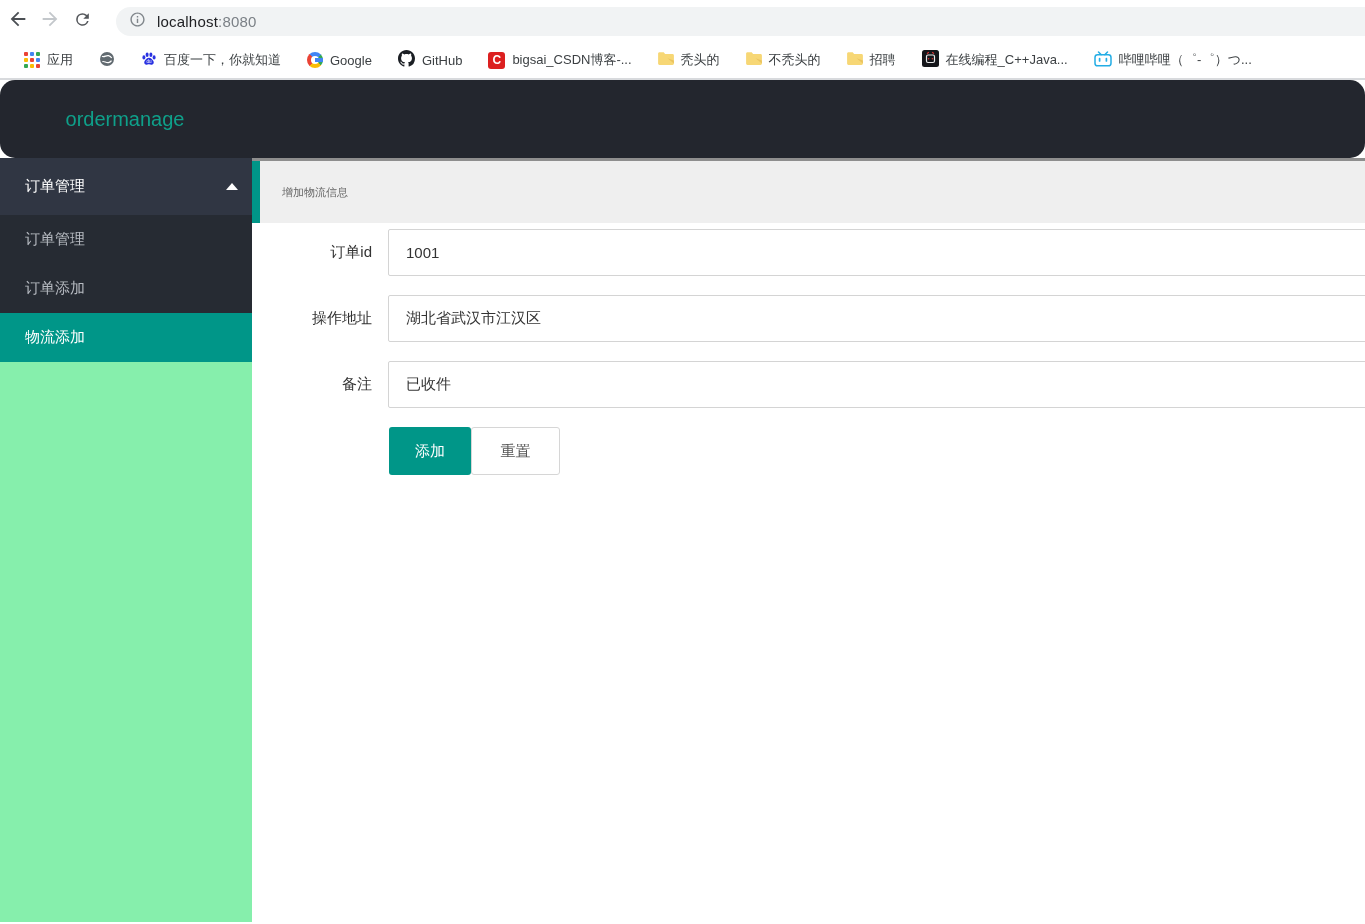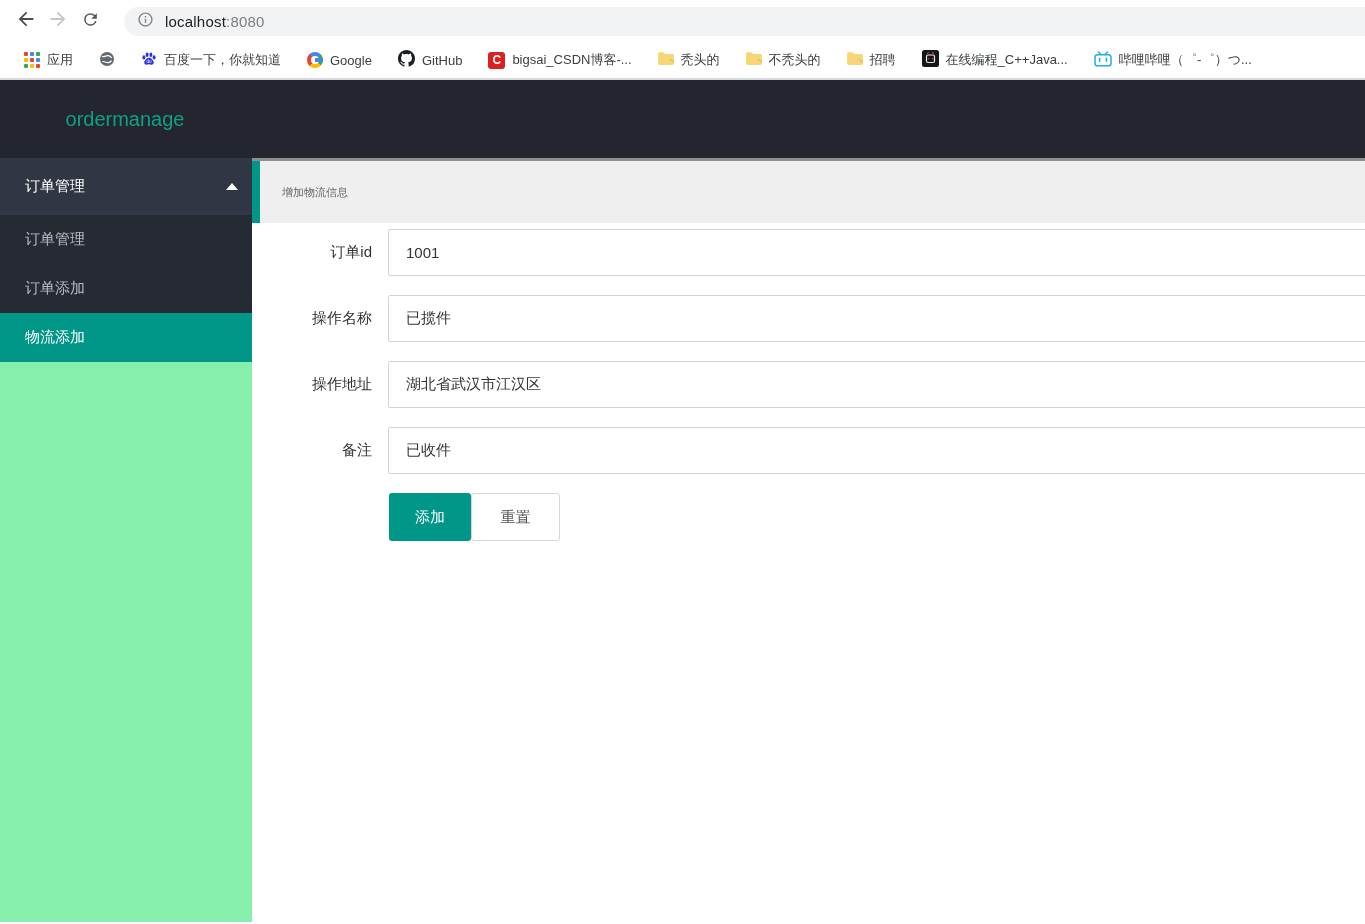--- a/index.html
+++ b/index.html
@@ -1,21 +1,21 @@
 <!DOCTYPE html>
 <html><head>
 <meta charset="utf-8">
 <style>
   * { margin:0; padding:0; box-sizing:border-box; }
   html,body { width:1365px; height:924px; overflow:hidden; background:#fff;
               font-family:"Liberation Sans","DejaVu Sans",sans-serif; }
 
   
   .chrome { background:#fff; }
-  .toolbar { height:42px; display:flex; align-items:center; padding-left:12px; }
+  .toolbar { height:42px; display:flex; align-items:center; padding-left:4px; }
   .nav-btn { width:28px; height:28px; display:flex; align-items:center; justify-content:center;
              border-radius:50%; flex-shrink:0; cursor:pointer; }
   .nav-btn + .nav-btn { margin-left:4px; }
   .refresh-gap { margin-left:32px; }
   .url-bar { flex:1; height:29px; background:#f1f3f4; border-radius:15px; margin-left:20px;
              margin-right:-30px; display:flex; align-items:center; padding-left:13px; }
   .url-text { margin-left:11px; font-size:15px; color:#202124; letter-spacing:.2px; }
   .url-port { color:#7b8086; }
   .bookmarks { height:38px; display:flex; align-items:center; padding-left:24px; gap:26px;
                font-size:13px; color:#3c4043; white-space:nowrap; border-bottom:2px solid #d8dadd; }
@@ -31,21 +31,21 @@
   .apps i:nth-child(9){background:#ea4335}
   .google-g { width:16px; height:16px; border-radius:50%; position:relative; flex-shrink:0;
     background:conic-gradient(from -45deg,#4285f4 0 25%,#34a853 0 50%,#fbbc05 0 75%,#ea4335 0 100%); }
   .google-g::before { content:""; position:absolute; inset:4px; background:#fff; border-radius:50%; }
   .google-g::after { content:""; position:absolute; right:0; top:6px; width:8px; height:4px; background:#4285f4; }
   .csdn { width:17px; height:17px; background:#dc2020; border-radius:3px; color:#fff;
           display:flex; align-items:center; justify-content:center; font-size:12px; font-weight:bold; }
   .csdn::before { content:"C"; }
 
   
-  .app-header { height:78px; background:#23262e; display:flex; align-items:center; }
+  .app-header { height:78px; background:#23262e; display:flex; align-items:center;border-radius:15px; }
   .logo { width:250px; text-align:center; color:#0fa08a; font-size:20px; }
 
   
   .main { display:flex; height:764px; }
   .sidebar { width:252px; flex-shrink:0; background:#86efac; }
   .nav-parent { height:57px; display:flex; align-items:center; padding:0 14px 0 25px;
                 background:#30364a; background:#303643; color:#fff; font-size:15px; cursor:pointer; }
   .caret-up { margin-left:auto; width:0; height:0; border-left:6px solid transparent;
               border-right:6px solid transparent; border-bottom:7px solid #fff; }
   .nav-children { background:#262b33; }
@@ -239,24 +239,20 @@
     <div class="page-title-bar">
       <span>增加物流信息</span>
     </div>
 
     <div class="form">
       <div class="form-row">
         <label class="form-label">订单id</label>
         <input class="form-input" type="text" value="1001" style="">
       </div>
       <div class="form-row">
-        <label class="form-label">操作名称</label>
-        <input class="form-input" type="text" value="已揽件" style="">
-      </div>
-      <div class="form-row">
         <label class="form-label">操作地址</label>
         <input class="form-input" type="text" value="湖北省武汉市江汉区" style="">
       </div>
       <div class="form-row">
         <label class="form-label">备注</label>
         <input class="form-input" type="text" value="已收件" style="">
       </div>
       <div class="btn-row">
         <button class="btn-primary">添加</button>
         <button class="btn-default">重置</button>

